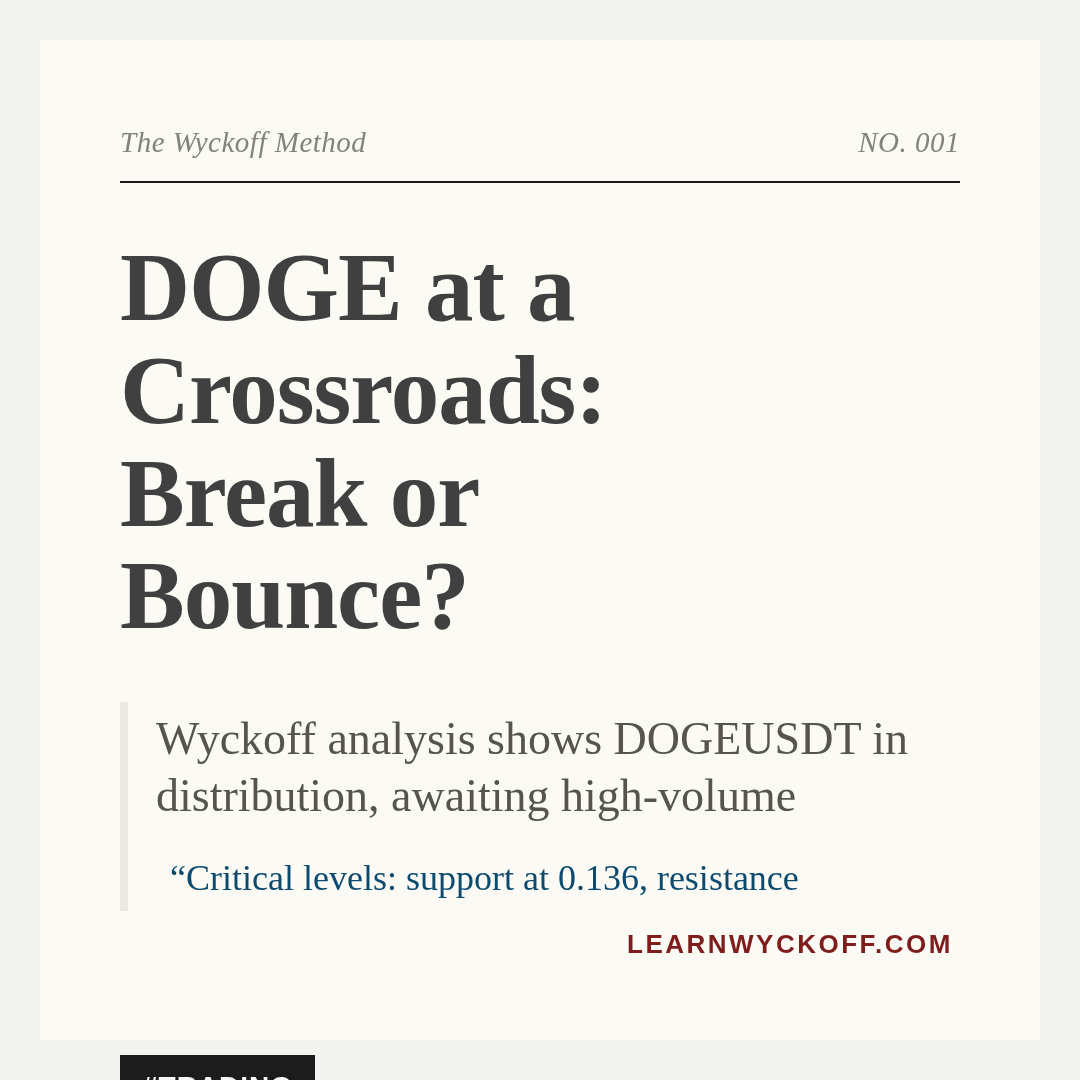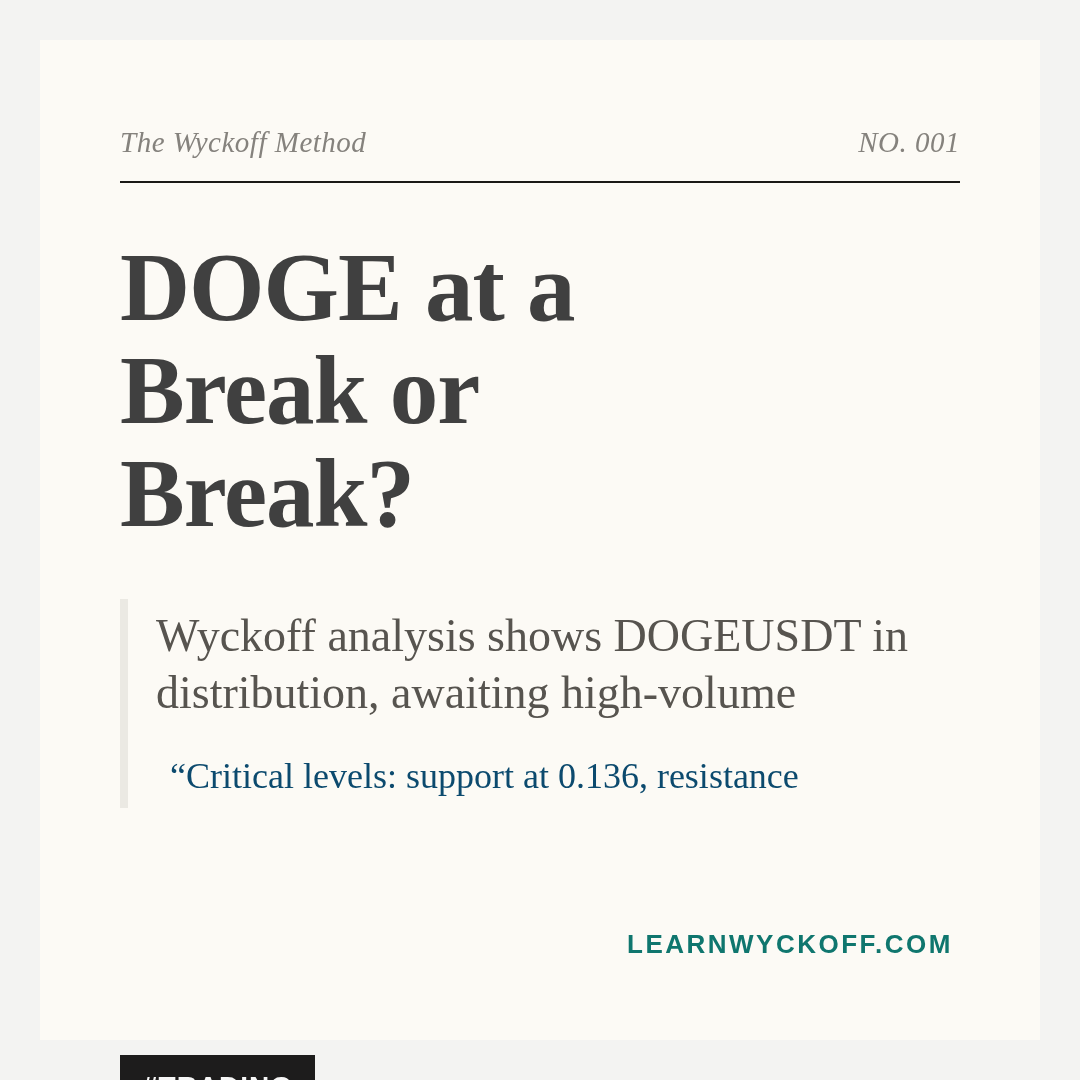--- a/index.html
+++ b/index.html
@@ -62,21 +62,21 @@
   .pullquote .qline { display: block; white-space: nowrap; }
   .pullquote .qline.first { padding-left: 14px; }
   .watermark {
     position: absolute;
     top: 929px;
     right: 127px;
     font-family: "Liberation Sans", sans-serif;
     font-weight: 700;
     font-size: 26px;
     letter-spacing: 2.5px;
-    color: #0f766e;
+    color: #7f1d1d;
     z-index: 5;
     white-space: nowrap;
   }
   .tag {
     position: absolute;
     left: 120px;
     top: 1055px;
     background: #1d1c1c;
     color: #f7f7f7;
     font-family: "Liberation Sans", sans-serif;
@@ -94,22 +94,23 @@
 
   <div class="masthead">
     <span>The Wyckoff Method</span>
     <span>NO. 001</span>
   </div>
 
   <hr class="rule">
 
   <h1 class="headline">
     <span class="hline">DOGE at a</span>
+    <span class="hline">Crossroads:</span>
     <span class="hline">Break or</span>
-    <span class="hline">Break?</span>
+    <span class="hline">Bounce?</span>
   </h1>
 
   <div class="quote-block">
     <div class="excerpt">
       <span class="xline">Wyckoff analysis shows DOGEUSDT in</span>
       <span class="xline">distribution, awaiting high-volume</span>
     </div>
     <div class="pullquote">
       <span class="qline first">“Critical levels: support at 0.136, resistance</span>
     </div>

